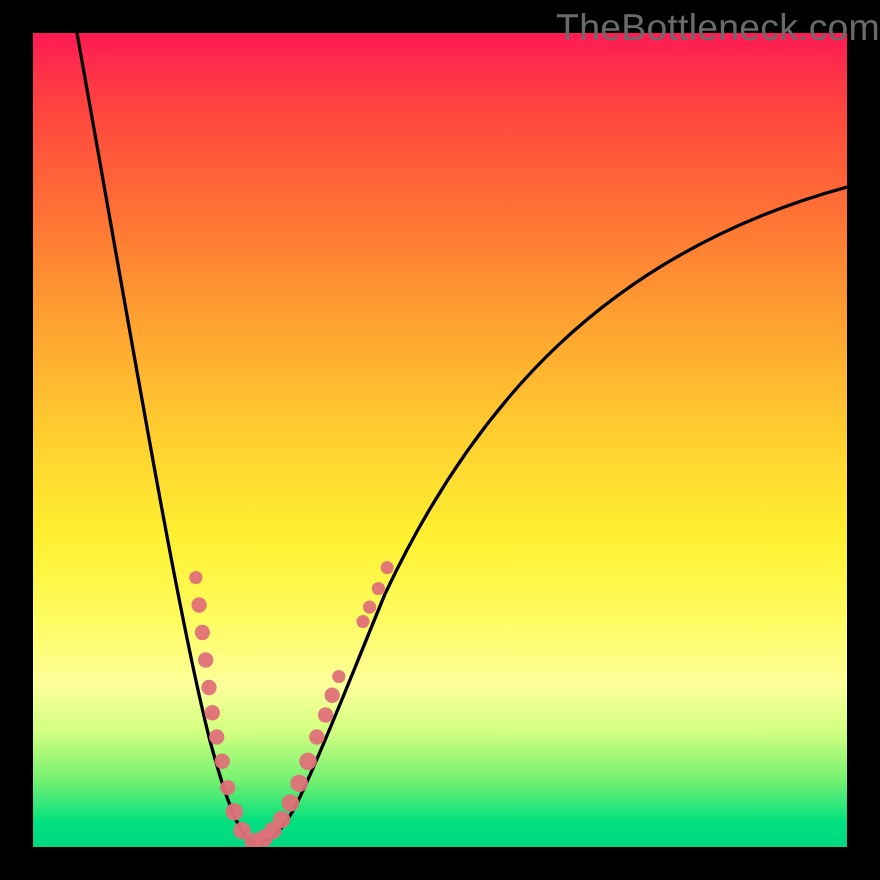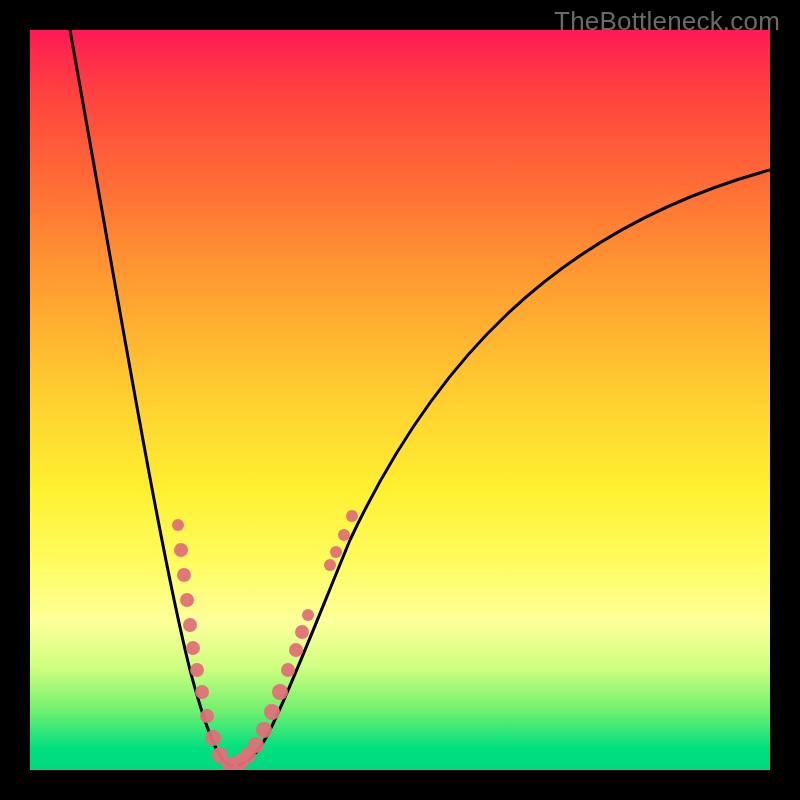--- a/index.html
+++ b/index.html
@@ -28,23 +28,23 @@
       #fdff9a 80%,
       #d0ff80 86%,
       #70f070 92%,
       #00e080 97%,
       #00d880 100%
     );
   }
   .watermark {
     position: absolute;
     top: 6px;
-    right: 20px;
+    right: 0;
     color: #6a6a6a;
-    font-size: 26px;
+    font-size: 34px;
     font-weight: 500;
     letter-spacing: 0.2px;
     user-select: none;
   }
   svg.curve {
     position: absolute;
     left: 0;
     top: 0;
   }
   .marker {

